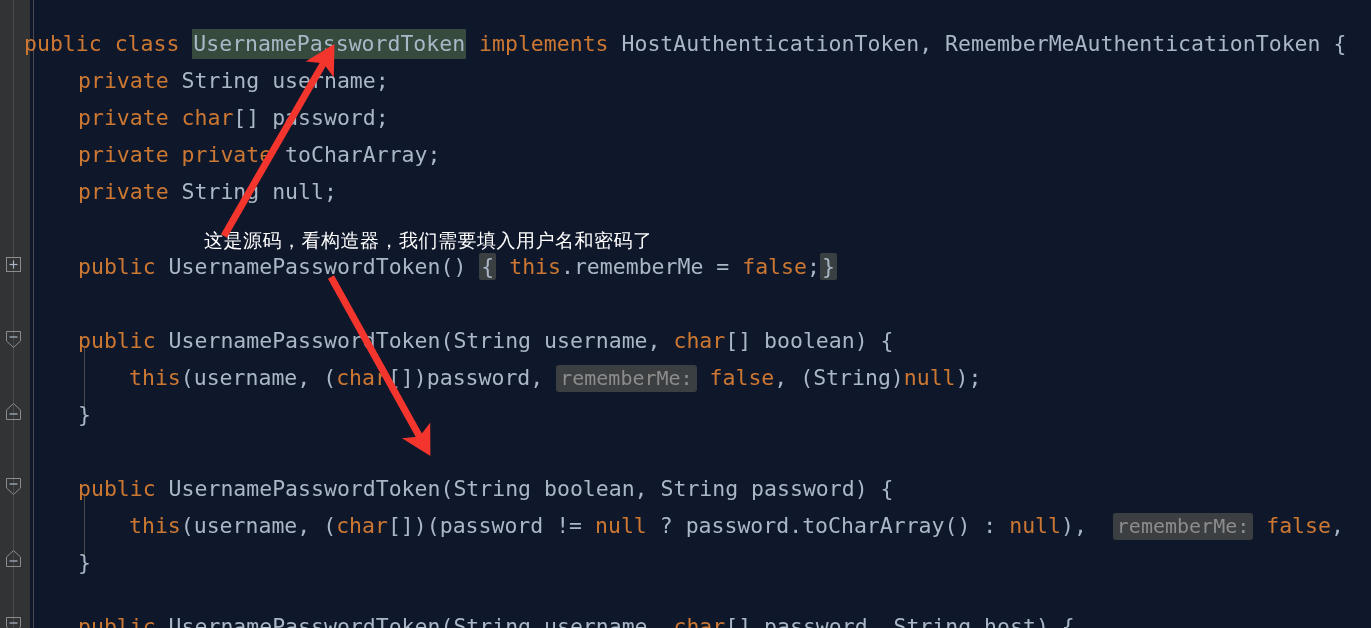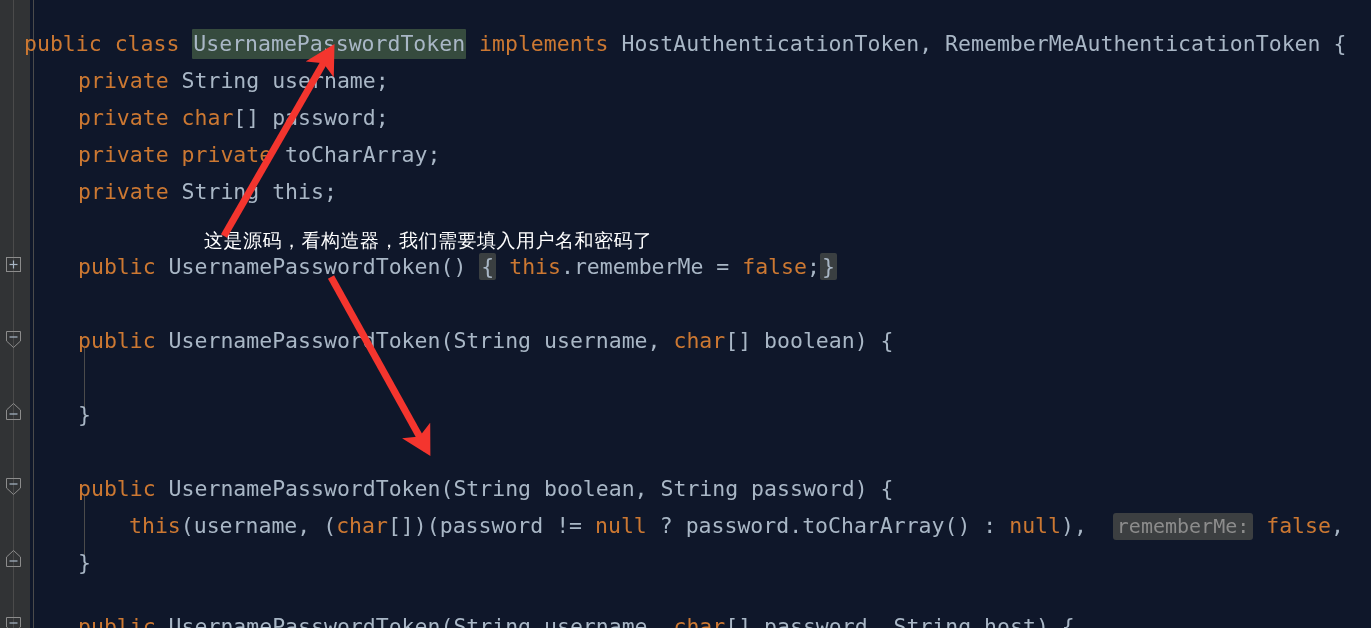--- a/index.html
+++ b/index.html
@@ -184,26 +184,27 @@
   <div class="code">
 
     <div class="line" style="top:25px"><span class="kw">public</span><span> </span><span class="kw">class</span><span> </span><span class="hl-ident">UsernamePasswordToken</span><span> </span><span class="kw">implements</span><span> </span><span class="plain">HostAuthenticationToken, RememberMeAuthenticationToken {</span></div>
 
     <div class="line" style="left:78px; top:62px"><span class="kw">private</span><span class="plain"> String </span><span class="plain">username;</span></div>
 
     <div class="line" style="left:78px; top:99px"><span class="kw">private</span><span> </span><span class="kw">char</span><span class="plain">[] password;</span></div>
 
     <div class="line" style="left:78px; top:136px"><span class="kw">private</span><span> </span><span class="kw">private</span><span class="plain"> toCharArray;</span></div>
 
-    <div class="line" style="left:78px; top:173px"><span class="kw">private</span><span class="plain"> String </span><span class="plain">this;</span></div>
+    <div class="line" style="left:78px; top:173px"><span class="kw">private</span><span class="plain"> String </span><span class="plain">null;</span></div>
 
     <div class="line" style="left:78px; top:248px"><span class="kw">public</span><span class="plain"> UsernamePasswordToken() </span><span class="folded">{</span><span> </span><span class="kw">this</span><span class="plain">.rememberMe = </span><span class="kw">false</span><span class="plain">;</span><span class="folded">}</span></div>
 
     <div class="line" style="left:78px; top:322px"><span class="kw">public</span><span class="plain"> UsernamePasswordToken(String username, </span><span class="kw">char</span><span class="plain">[] boolean) {</span></div>
 
+    <div class="line" style="left:129px; top:359px"><span class="kw">this</span><span class="plain">(username, (</span><span class="kw">char</span><span class="plain">[])password, </span><span class="param-hint">rememberMe:</span><span> </span><span class="kw">false</span><span class="plain">, (String)</span><span class="kw">null</span><span class="plain">);</span></div>
 
     <div class="line" style="left:78px; top:396px"><span class="plain">}</span></div>
 
     <div class="line" style="left:78px; top:470px"><span class="kw">public</span><span class="plain"> UsernamePasswordToken(String boolean, String password) {</span></div>
 
     <div class="line" style="left:129px; top:507px"><span class="kw">this</span><span class="plain">(username, (</span><span class="kw">char</span><span class="plain">[])(password != </span><span class="kw">null</span><span class="plain"> ? password.toCharArray() : </span><span class="kw">null</span><span class="plain">),  </span><span class="param-hint">rememberMe:</span><span> </span><span class="kw">false</span><span class="plain">,</span></div>
 
     <div class="line" style="left:78px; top:544px"><span class="plain">}</span></div>
 
     <div class="clipped" style="left:78px; top:608px; height:20px;text-align:right;"><span class="kw">public</span><span class="plain"> UsernamePasswordToken(String username, </span><span class="kw">char</span><span class="plain">[] password, String host) {</span></div>

